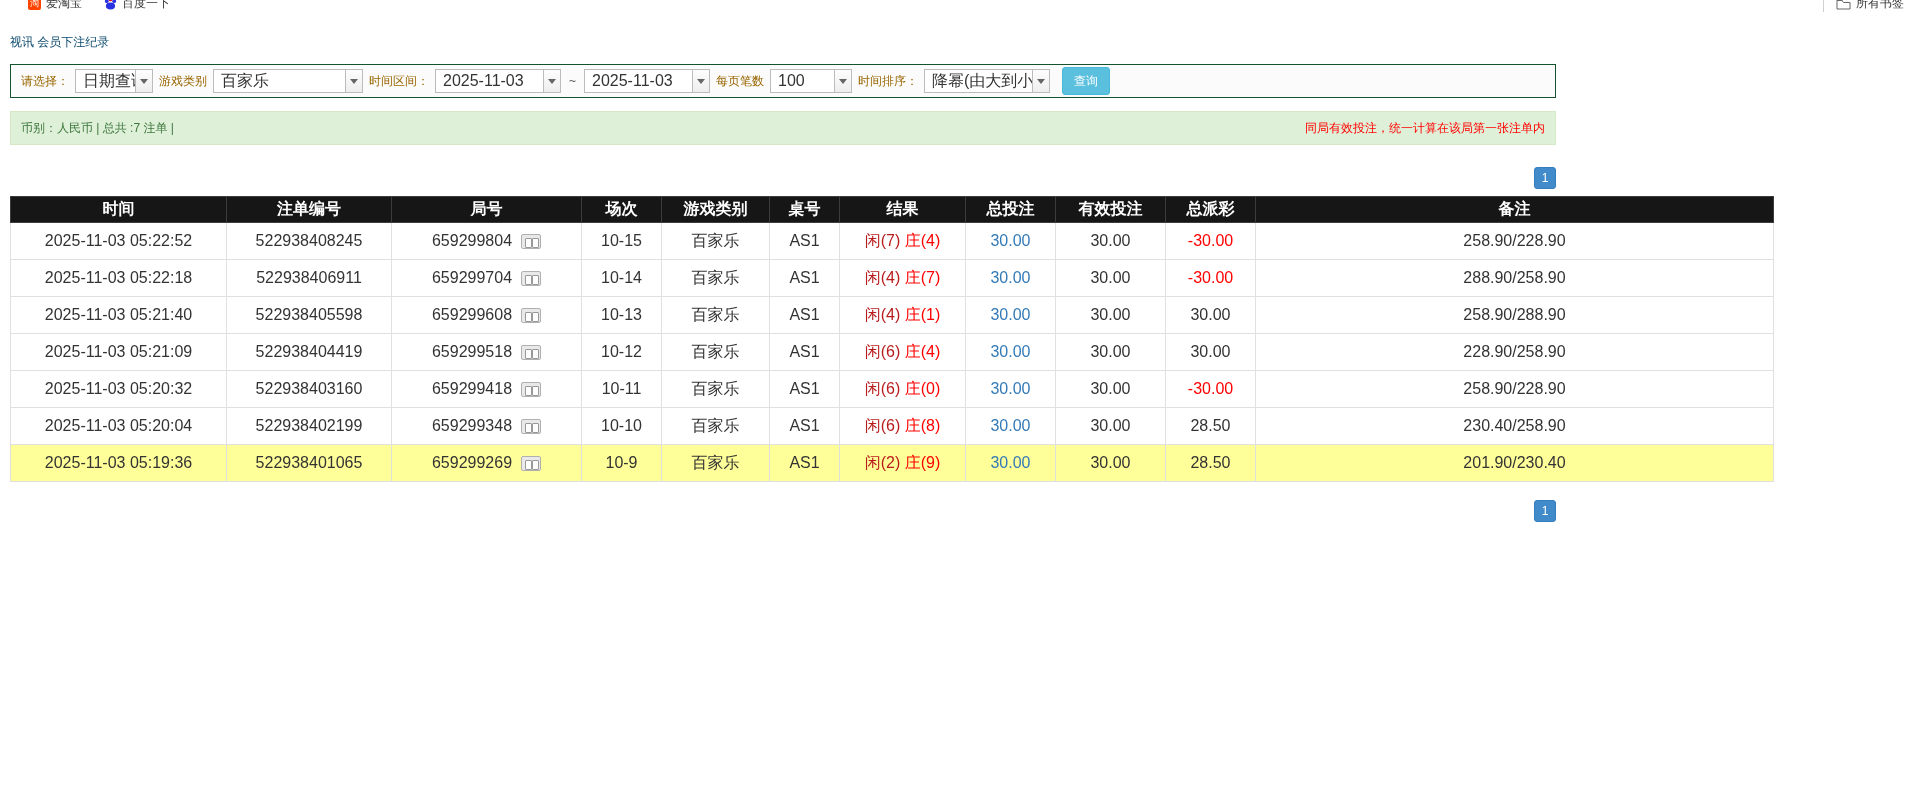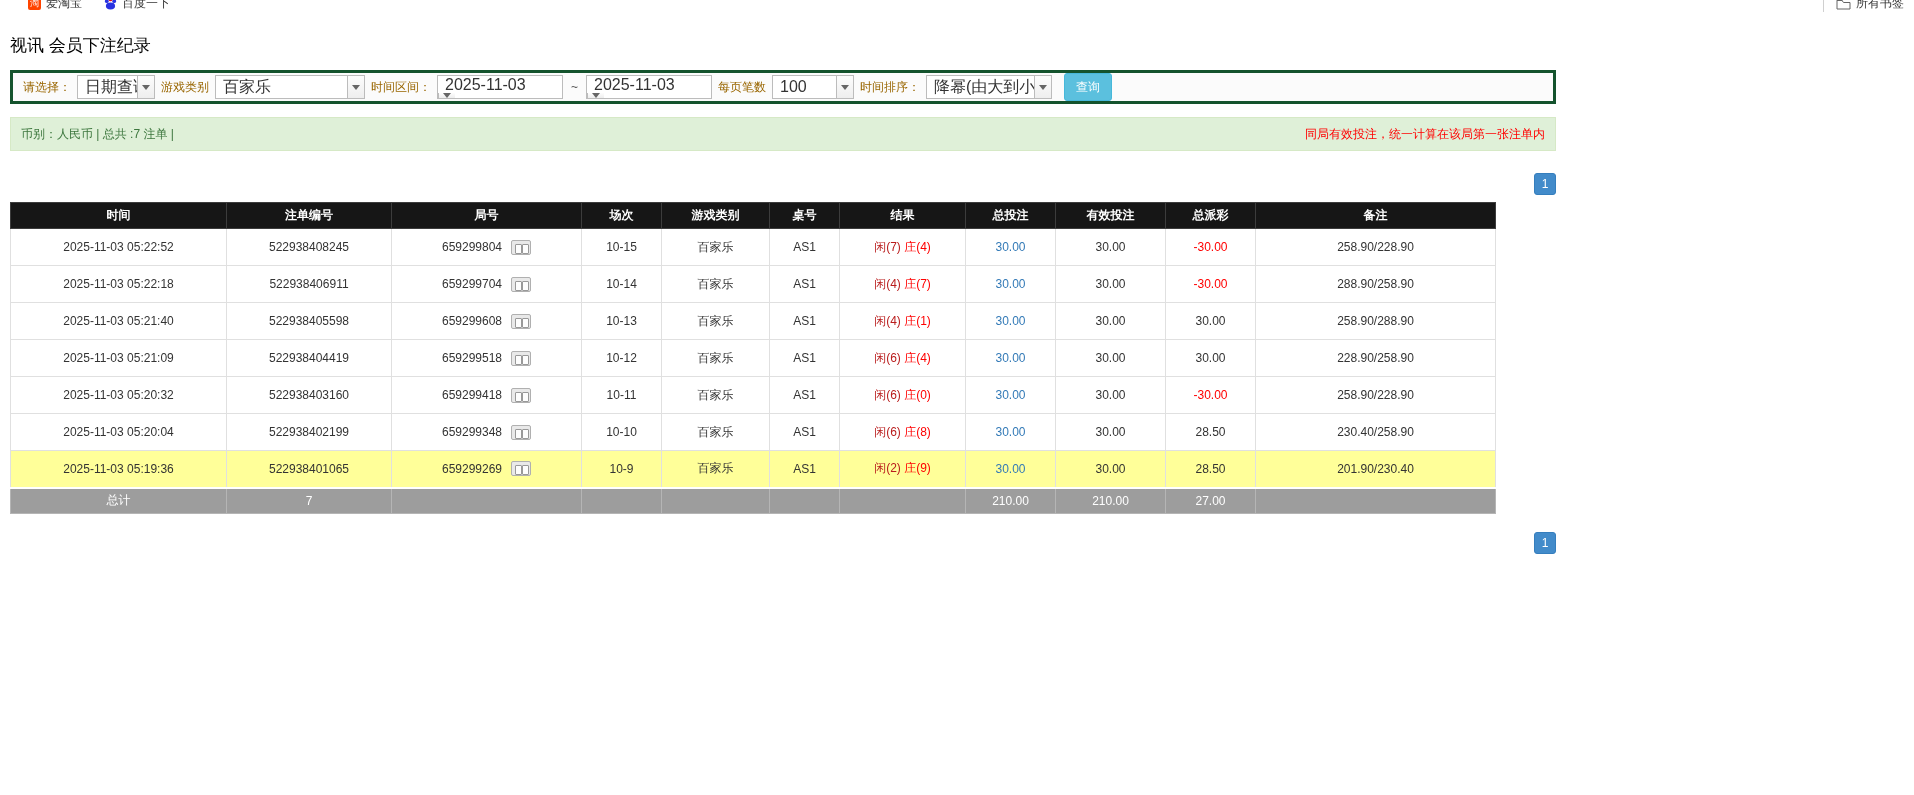--- a/index.html
+++ b/index.html
@@ -8,46 +8,46 @@
   
   .bookmarks-bar { height: 12px; overflow: hidden; width: 100%; }
   .bookmarks-inner { display: flex; align-items: center; height: 24px; margin-top: -9px; padding: 0 10px; }
   .bookmark { display: inline-flex; align-items: center; gap: 5px; font-size: 12px; color: #333; margin-left: 22px; cursor: pointer; }
   .bookmark:first-child { margin-left: 18px; }
   .tb-icon { width: 13px; height: 13px; background: #ff4400; border-radius: 2px; color: #fff; font-size: 9px; line-height: 13px; text-align: center; display: inline-block; }
   .all-bookmarks { margin-left: auto; border-left: 1px solid #d0d0d0; padding-left: 12px; }
 
   
   .content { width: 1546px; margin-left: 10px; }
-  .page-title { font-size: 17px; color: #000000; font-weight: normal; margin: 22px 0 13px 0; }
-
-  
-  .filter-bar { width: 100%; height: 34px; border: 3px solid #14532d; background: #fbfbfb; display: flex; align-items: center; padding: 8px 10px; gap: 6px; }
+  .page-title { font-size: 12px; color: #0c4a6e; font-weight: normal; margin: 22px 0 13px 0; }
+
+  
+  .filter-bar { width: 100%; height: 34px; border: 1px solid #14532d; background: #fbfbfb; display: flex; align-items: center; padding: 8px 10px; gap: 6px; }
   .f-label { font-size: 12px; color: #996600; white-space: nowrap; }
   .combo { display: inline-flex; align-items: stretch; height: 24px; border: 1px solid #bcbcbc; background: #fff; cursor: pointer; }
   .combo-text { font-size: 16px; color: #333; padding: 0 7px; display: flex; align-items: center; flex: 1; white-space: nowrap; overflow: hidden; }
   .combo-arrow { width: 17px; border-left: 1px solid #bcbcbc; background: linear-gradient(#fdfdfd, #eeeeee); display: flex; align-items: center; justify-content: center; }
   .combo-arrow::after { content: ""; border-left: 4px solid transparent; border-right: 4px solid transparent; border-top: 5px solid #666; }
-  .w-query { width: 78px; } .w-game { width: 150px; } .w-date { width: 126px; flex-direction: column; } .w-size { width: 82px; } .w-sort { width: 126px; }
+  .w-query { width: 78px; } .w-game { width: 150px; } .w-date { width: 126px; } .w-size { width: 82px; } .w-sort { width: 126px; }
   .tilde { font-size: 12px; color: #555; padding: 0 2px; }
   .search-btn { height: 28px; padding: 0 11px; margin-left: 6px; background: #5bc0de; border: 1px solid #46b8da; border-radius: 3px; color: #fff; font-size: 12px; cursor: pointer; }
 
   
   .summary-bar { width: 100%; height: 34px; margin-top: 13px; background: #dff0d8; border: 1px solid #d6e9c6; display: flex; align-items: center; justify-content: space-between; padding: 0 10px; font-size: 12px; }
   .summary-left { color: #3c763d; }
   .summary-note { color: #ff0000; }
 
   
   .pagination { display: flex; justify-content: flex-end; }
   .pagination.top { margin-top: 22px; margin-bottom: 7px; }
   .pagination.bottom { margin-top: 18px; padding-bottom: 30px; }
   .page-btn { min-width: 22px; height: 22px; background: #428bca; border: 1px solid #357ebd; border-radius: 3px; color: #fff; font-size: 12px; display: inline-flex; align-items: center; justify-content: center; cursor: pointer; }
 
   
-  table { border-collapse: collapse; table-layout: fixed; width: 1486px; font-size: 12px; }
+  table { border-collapse: collapse; table-layout: fixed; width: 1764px; font-size: 16px; }
   thead th { background: #161616; color: #fff; height: 26px; font-weight: bold; text-align: center; border: 1px solid #3c3c3c; }
   tbody td { height: 37px; text-align: center; border: 1px solid #e0e0e0; color: #333; background: #fff; }
   tr.row-highlight td { background: #ffff99; }
   .summary-row td { background: #9d9d9d; color: #fff; height: 26px; border: 1px solid #b5b5b5; }
   .summary-row.grand td { border-top: 2px solid #ffffff; }
   .player { color: #b91c1c; }
   .banker { color: #ff0000; }
   .link { color: #337ab7; cursor: pointer; }
   .neg { color: #ff0000; }
   .round-wrap { display: inline-flex; align-items: center; gap: 9px; }
@@ -324,33 +324,20 @@
     </td>
     <td>
       <span class="link">30.00</span>
     </td>
     <td>30.00</td>
     <td>28.50</td>
     <td>201.90/230.40</td>
   </tr>
       </tbody>
     <tbody>
-      <tr class="summary-row grand">
-        <td>总计</td>
-        <td>7</td>
-        <td></td>
-        <td></td>
-        <td></td>
-        <td></td>
-        <td></td>
-        <td>210.00</td>
-        <td>210.00</td>
-        <td>27.00</td>
-        <td></td>
-      </tr>
     </tbody>
   </table>
 
   <div class="pagination bottom">
     <span class="page-btn">1</span>
   </div>
 
 </div>
 
 </body></html>

